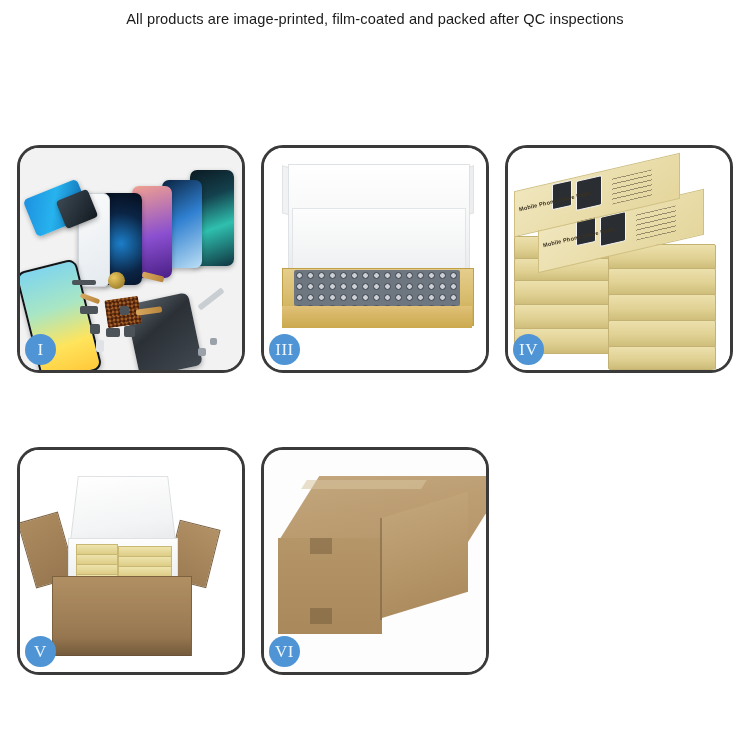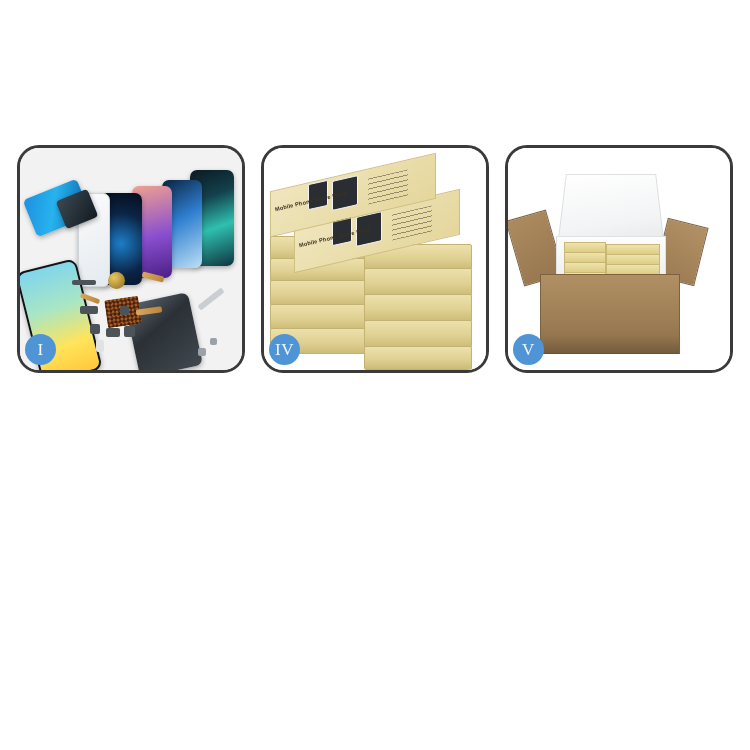--- a/index.html
+++ b/index.html
@@ -388,20 +388,21 @@
   }
   .c6-tape {
     position: absolute;
     background: rgba(215,196,160,.55);
   }
 </style>
 </head>
 <body>
 
 <div id="header">
+  <p id="page-subtitle">All products are image-printed, film-coated and packed after QC inspections</p>
 </div>
 
 <div id="process-grid">
 
   <div class="step-panel">
     <div class="panel-stage p1-bg">
       <div class="phone-stack ph-a"></div>
       <div class="phone-stack ph-b"></div>
       <div class="phone-stack ph-c"></div>
       <div class="phone-stack ph-d"></div>
@@ -425,20 +426,32 @@
 
       <div class="flex-strip" style="left:122px; top:126px; width:22px; height:6px; transform:rotate(14deg);"></div>
       <div class="flex-strip" style="left:116px; top:160px; width:26px; height:6px; transform:rotate(-8deg);"></div>
       <div class="flex-strip" style="left:60px;  top:148px; width:20px; height:5px; transform:rotate(20deg);"></div>
       <div class="part" style="left:176px; top:148px; width:30px; height:6px; background:#c9ced2; transform:rotate(-38deg);"></div>
     </div>
     <div class="step-badge">I</div>
   </div>
 
 
+  <div class="step-panel">
+    <div class="panel-stage p3-bg">
+      <div class="box3-lid-flapL"></div>
+      <div class="box3-lid-flapR"></div>
+      <div class="box3-lid"></div>
+      <div class="box3-foam"></div>
+      <div class="box3-base"></div>
+      <div class="box3-bubbles"></div>
+      <div class="box3-base-front"></div>
+    </div>
+    <div class="step-badge">III</div>
+  </div>
 
   <div class="step-panel">
     <div class="panel-stage p4-bg">
 
       <div class="kbox" style="left:6px;  top:88px;  width:108px; height:22px;"></div>
       <div class="kbox" style="left:6px;  top:110px; width:108px; height:22px;"></div>
       <div class="kbox" style="left:6px;  top:132px; width:108px; height:24px;"></div>
       <div class="kbox" style="left:6px;  top:156px; width:108px; height:24px;"></div>
       <div class="kbox" style="left:6px;  top:180px; width:108px; height:24px;"></div>
 
@@ -479,14 +492,26 @@
       <div class="c5-ybox" style="left:98px;  top:96px; width:52px; height:9px;"></div>
       <div class="c5-ybox" style="left:98px;  top:106px; width:52px; height:9px;"></div>
       <div class="c5-ybox" style="left:98px;  top:116px; width:52px; height:9px;"></div>
       <div class="c5-ybox" style="left:98px;  top:126px; width:52px; height:9px;"></div>
 
       <div class="c5-body"></div>
     </div>
     <div class="step-badge">V</div>
   </div>
 
+  <div class="step-panel">
+    <div class="panel-stage p6-bg">
+      <div class="c6-top"></div>
+      <div class="c6-side"></div>
+      <div class="c6-front"></div>
+      <div class="c6-tape" style="left:40px; top:30px; width:120px; height:9px; transform:skewX(-32deg);"></div>
+      <div class="c6-seam" style="left:46px;  top:88px;  width:22px; height:16px;"></div>
+      <div class="c6-seam" style="left:46px;  top:158px; width:22px; height:16px;"></div>
+      <div class="c6-seam" style="left:116px; top:68px;  width:2px;  height:102px;"></div>
+    </div>
+    <div class="step-badge">VI</div>
+  </div>
 
 </div>
 
 </body></html>

